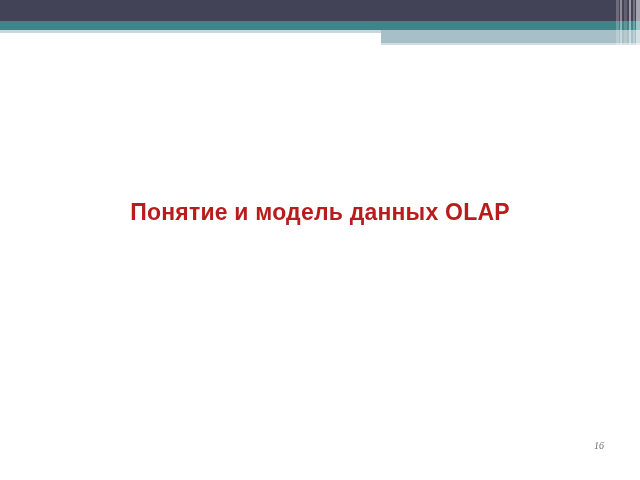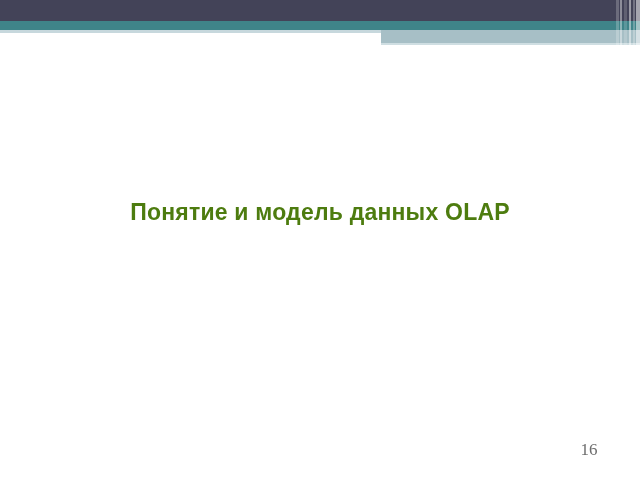--- a/index.html
+++ b/index.html
@@ -106,35 +106,36 @@
   
   .title {
     position: absolute;
     left: 0;
     top: 199px;
     width: 640px;
     text-align: center;
     font-family: "Liberation Sans", sans-serif;
     font-size: 23px;
     font-weight: bold;
-    color: #4d7c0f;
+    color: #b91c1c;
     letter-spacing: 0.2px;
     white-space: nowrap;
   }
 
   
   .page-number {
     position: absolute;
     left: 574px;
     top: 440px;
     width: 30px;
-    text-align: center;
+    text-align: right;
     font-family: "Liberation Serif", serif;
-    font-size: 17px;
+    font-size: 10px;
     color: #6d6d6d;
+    font-style: italic;
   }
 </style>
 </head>
 <body>
 
 <div class="slide">
 
   <div class="header-banner">
     <div class="band-dark"></div>
     <div class="band-teal"></div>

